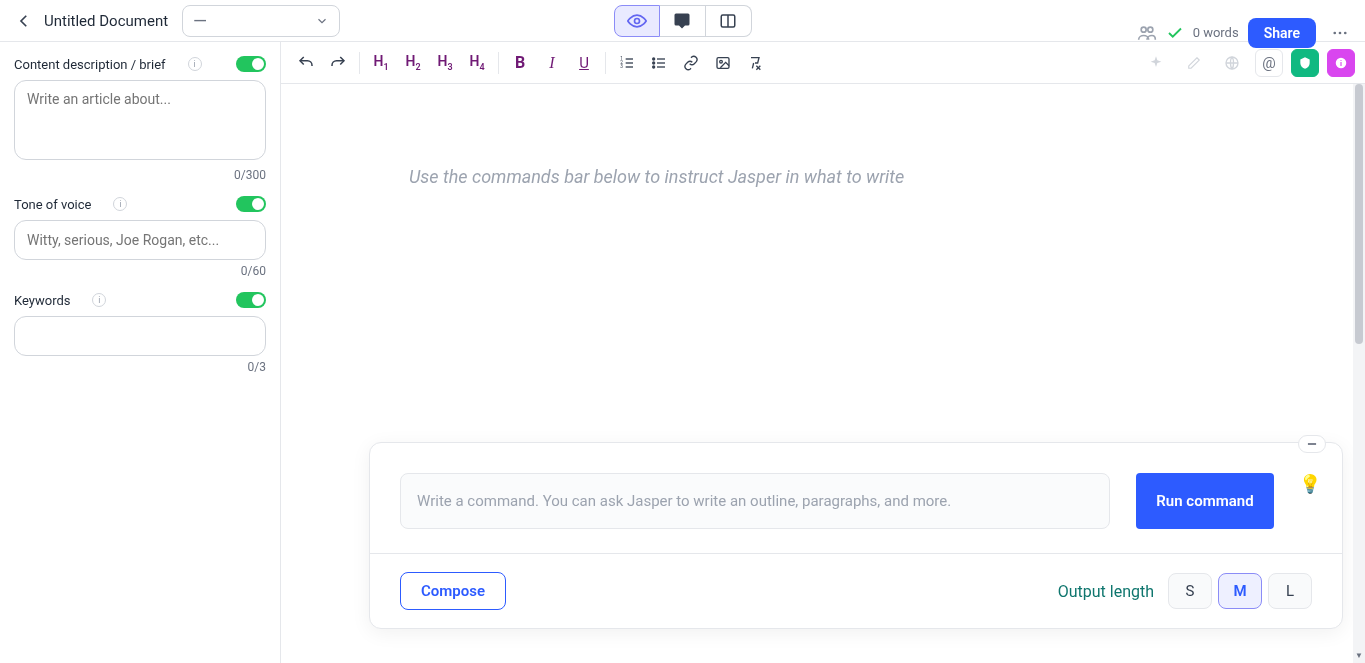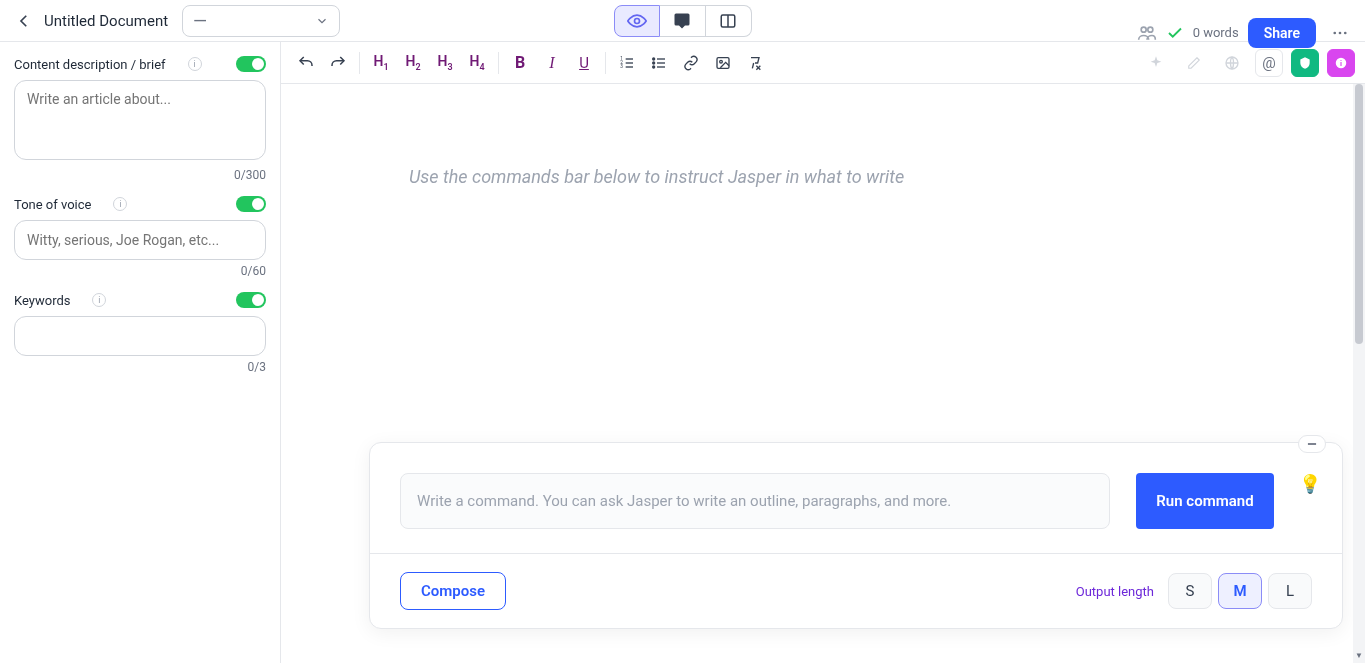--- a/index.html
+++ b/index.html
@@ -55,21 +55,21 @@
 .cp-top { padding:30px 20px 24px 30px; display:flex; align-items:flex-start; gap:26px; position:relative; }
 .collapse-handle { position:absolute; top:-8px; right:16px; width:28px; height:18px; background:#fff; border:1px solid #e5e7eb; border-radius:10px; display:flex; align-items:center; justify-content:center; cursor:pointer; }
 .cmd-input { flex:1; height:56px; border:1px solid #e5e7eb; border-radius:8px; padding:0 16px; font-size:15px; outline:none; background:#fafbfc; }
 .cmd-input::placeholder { color:#9ca3af; }
 .run-btn { background:#2d5bff; color:#fff; border:none; border-radius:4px; height:56px; padding:0 20px; font-weight:600; font-size:15px; cursor:pointer; }
 .bulb { font-size:18px; cursor:pointer; }
 
 .cp-bottom { border-top:1px solid #e5e7eb; padding:18px 30px; display:flex; align-items:center; }
 .compose-btn { border:1.5px solid #2d5bff; color:#2d5bff; background:#fff; border-radius:8px; padding:9px 20px; font-weight:600; font-size:15px; cursor:pointer; }
 .outlen { margin-left:auto; display:flex; align-items:center; gap:14px; }
-.outlen-label { font-size:13px; color:#6d28d9; }
+.outlen-label { font-size:16px; color:#0f766e; }
 .len-btns { display:flex; gap:6px; }
 .len-btn { width:44px; height:36px; border:1px solid #e5e7eb; border-radius:8px; background:#f9fafb; display:flex; align-items:center; justify-content:center; font-size:15px; color:#374151; cursor:pointer; }
 .len-active { border:1.5px solid #8b8cf7; background:#eef0ff; color:#2d5bff; font-weight:600; }
 
 .scroll-track { position:absolute; right:0; top:42px; bottom:0; width:12px; background:#f3f4f6; }
 .scroll-thumb { position:absolute; top:0; left:2px; right:2px; height:260px; background:#c7cad1; border-radius:4px; }
 .scroll-arrow { position:absolute; bottom:2px; left:0; right:0; height:12px; display:flex; align-items:center; justify-content:center; font-size:8px; color:#6b7280; }
 
 svg { display:block; }
 </style>

